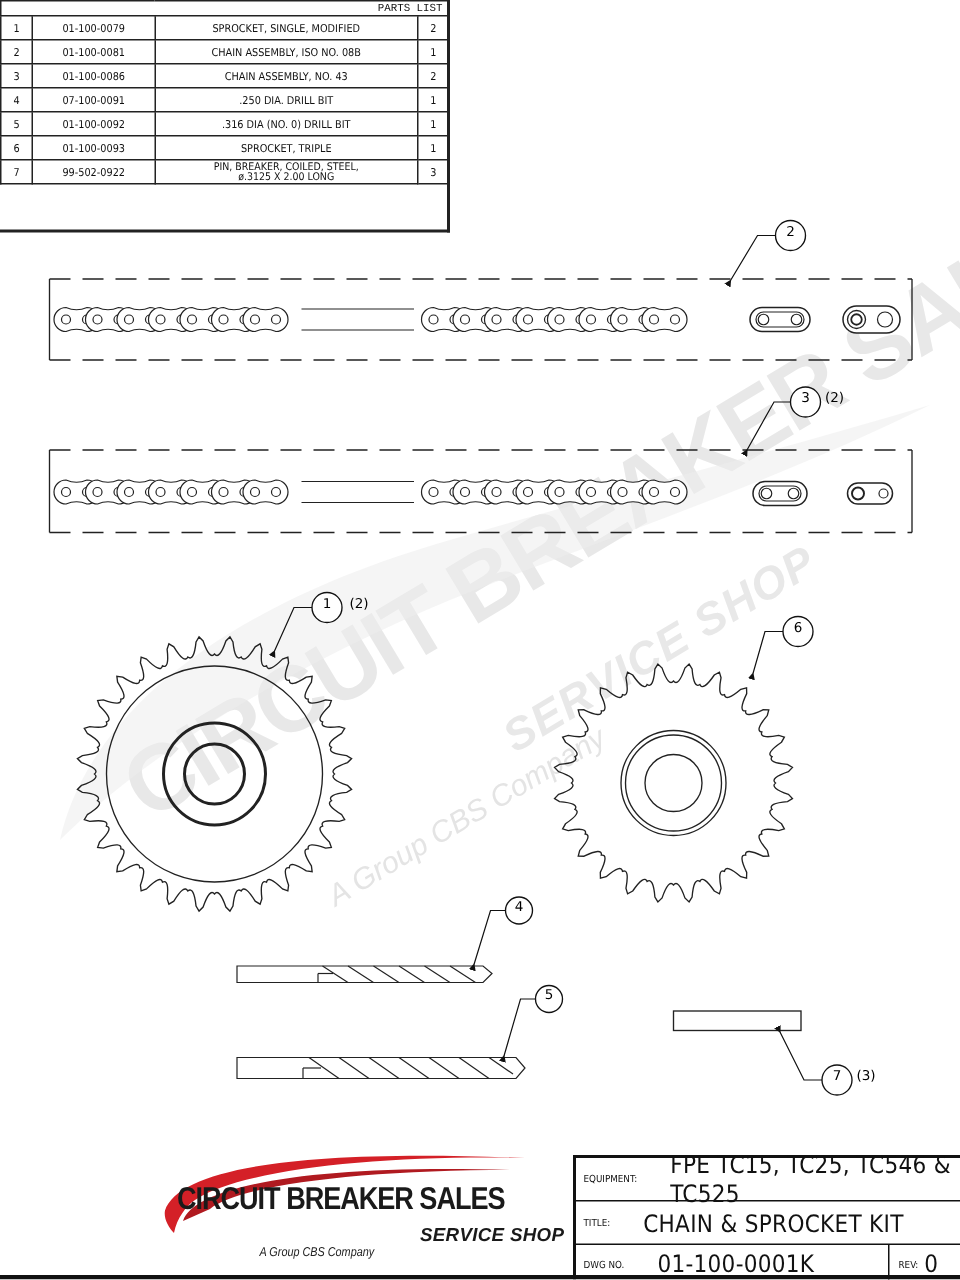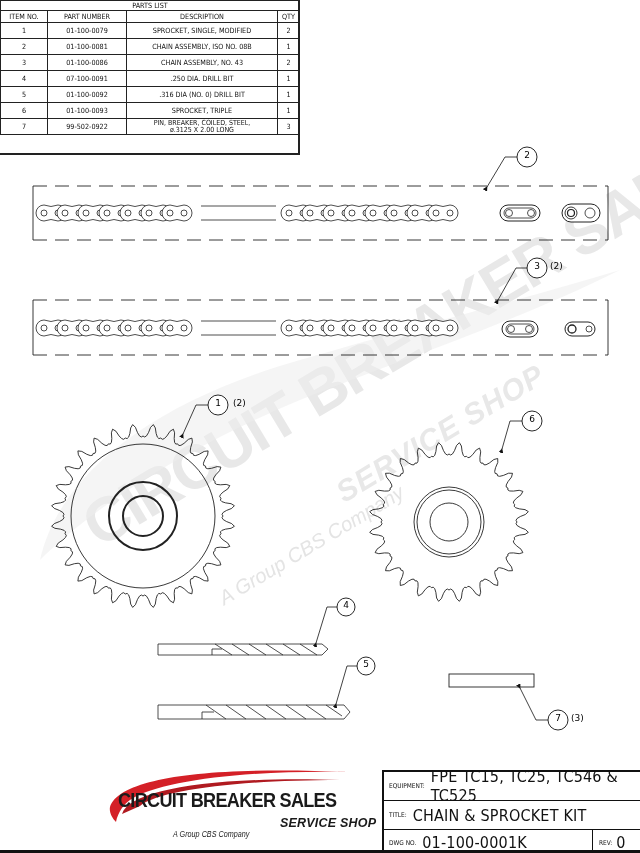--- a/index.html
+++ b/index.html
@@ -1,32 +1,32 @@
 <!DOCTYPE html>
 <html><head>
 <meta charset="utf-8">
 <style>
   html,body{margin:0;padding:0;background:#fff;}
   body{width:640px;height:853px;position:relative;overflow:hidden;font-family:"Liberation Sans",sans-serif;}
   .sheet{position:absolute;left:0;top:0;width:640px;height:853px;}
   #drawing{position:absolute;left:0;top:0;}
   .plist{position:absolute;left:0;top:0;width:300px;border-collapse:collapse;font-family:"DejaVu Sans Condensed","DejaVu Sans",sans-serif;font-size:7.2px;color:#111;background:#fff;}
   .plist td,.plist th{border:1px solid #222;padding:0 4px;height:15px;font-weight:normal;white-space:nowrap;}
-  .plist th{height:11px;text-align:center;}
+  .plist th{height:11px;text-align:right;font-family:Liberation Mono, monospace;}
   .plist .title th{height:9px;}
   .plist td.c{text-align:center;}
   .plist td.l{text-align:center;}
   .plist td.desc2{line-height:7px;font-size:7px;}
   .plist-frame{position:absolute;left:0;top:0;width:300px;height:155px;border-right:2px solid #222;border-bottom:2px solid #222;box-sizing:border-box;pointer-events:none;}
   .tb{position:absolute;left:382px;top:770px;width:258px;height:83px;border-left:2px solid #111;border-top:2px solid #111;box-sizing:border-box;font-family:"DejaVu Sans Condensed","DejaVu Sans",sans-serif;color:#111;background:#fff;}
   .tb .row{position:absolute;left:0;right:0;border-bottom:1px solid #111;display:flex;align-items:center;padding-left:5px;box-sizing:border-box;}
   .tb .r1{top:0;height:29px;}
   .tb .r2{top:29px;height:29px;}
   .tb .r3{top:58px;height:25px;border-bottom:none;}
-  .tb .lbl{font-size:6.5px;margin-right:6px;}
+  .tb .lbl{font-size:6.5px;margin-right:22px;}
   .tb .val{font-size:16px;letter-spacing:0.2px;}
   .tb .rev{position:absolute;right:0;top:0;bottom:0;width:48px;border-left:1px solid #111;display:flex;align-items:center;padding-left:6px;box-sizing:border-box;}
   .bottom-rule{position:absolute;left:0;top:850px;width:640px;height:3px;background:#111;}
   .logo{position:absolute;left:100px;top:762px;width:280px;height:88px;}
   .logo-main{position:absolute;left:18px;top:26px;font-family:"Liberation Sans",sans-serif;font-weight:bold;font-size:21px;letter-spacing:-0.8px;color:#1a1a1a;transform:scaleX(0.86);transform-origin:left;white-space:nowrap;}
   .logo-sub{position:absolute;left:180px;top:54px;font-family:"Liberation Sans",sans-serif;font-weight:bold;font-style:italic;font-size:12.5px;color:#1a1a1a;letter-spacing:0.2px;}
   .logo-tag{position:absolute;left:73px;top:67px;font-family:"Liberation Sans",sans-serif;font-style:italic;font-size:8.5px;color:#222;transform:scaleX(0.85);transform-origin:left;}
   .wm{position:absolute;font-family:"Liberation Sans",sans-serif;font-weight:bold;color:#e8e8e8;white-space:nowrap;pointer-events:none;}
   .balloon-num{font-family:"DejaVu Sans",sans-serif;font-size:9px;}
 </style>
@@ -206,26 +206,20 @@
   <div style="position:absolute;left:356px;top:659px;width:20px;text-align:center;" class="balloon-num"><span>5</span></div>
   <div style="position:absolute;left:548px;top:713px;width:20px;text-align:center;" class="balloon-num"><span>7</span></div>
   <div class="balloon-num" style="position:absolute;left:571px;top:713px;">(3)</div>
 
   <table class="plist">
     <tbody>
         <tr class="title">
           <th colspan="4">PARTS LIST</th>
         </tr>
     <tr>
-      <th style="width:38px">ITEM NO.</th>
-      <th style="width:70px">PART NUMBER</th>
-      <th>DESCRIPTION</th>
-      <th style="width:10px">QTY</th>
-    </tr>
-    <tr>
       <td class="c">1</td>
       <td class="l">01-100-0079</td>
       <td class="l">SPROCKET, SINGLE, MODIFIED</td>
       <td class="c">2</td>
     </tr>
     <tr>
       <td class="c">2</td>
       <td class="l">01-100-0081</td>
       <td class="l">CHAIN ASSEMBLY, ISO NO. 08B</td>
       <td class="c">1</td>

